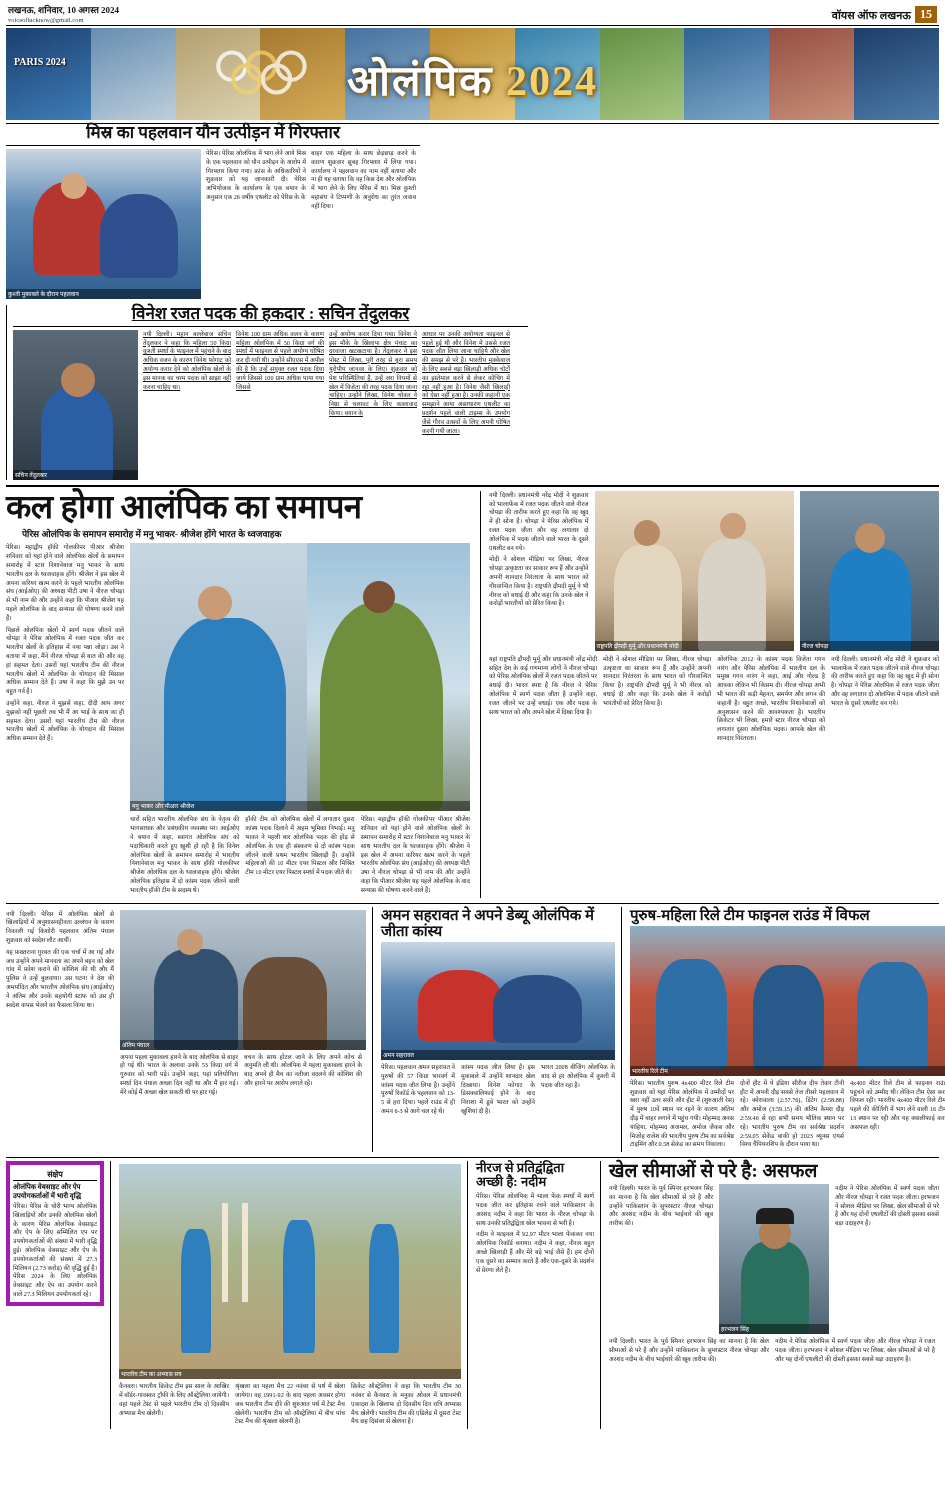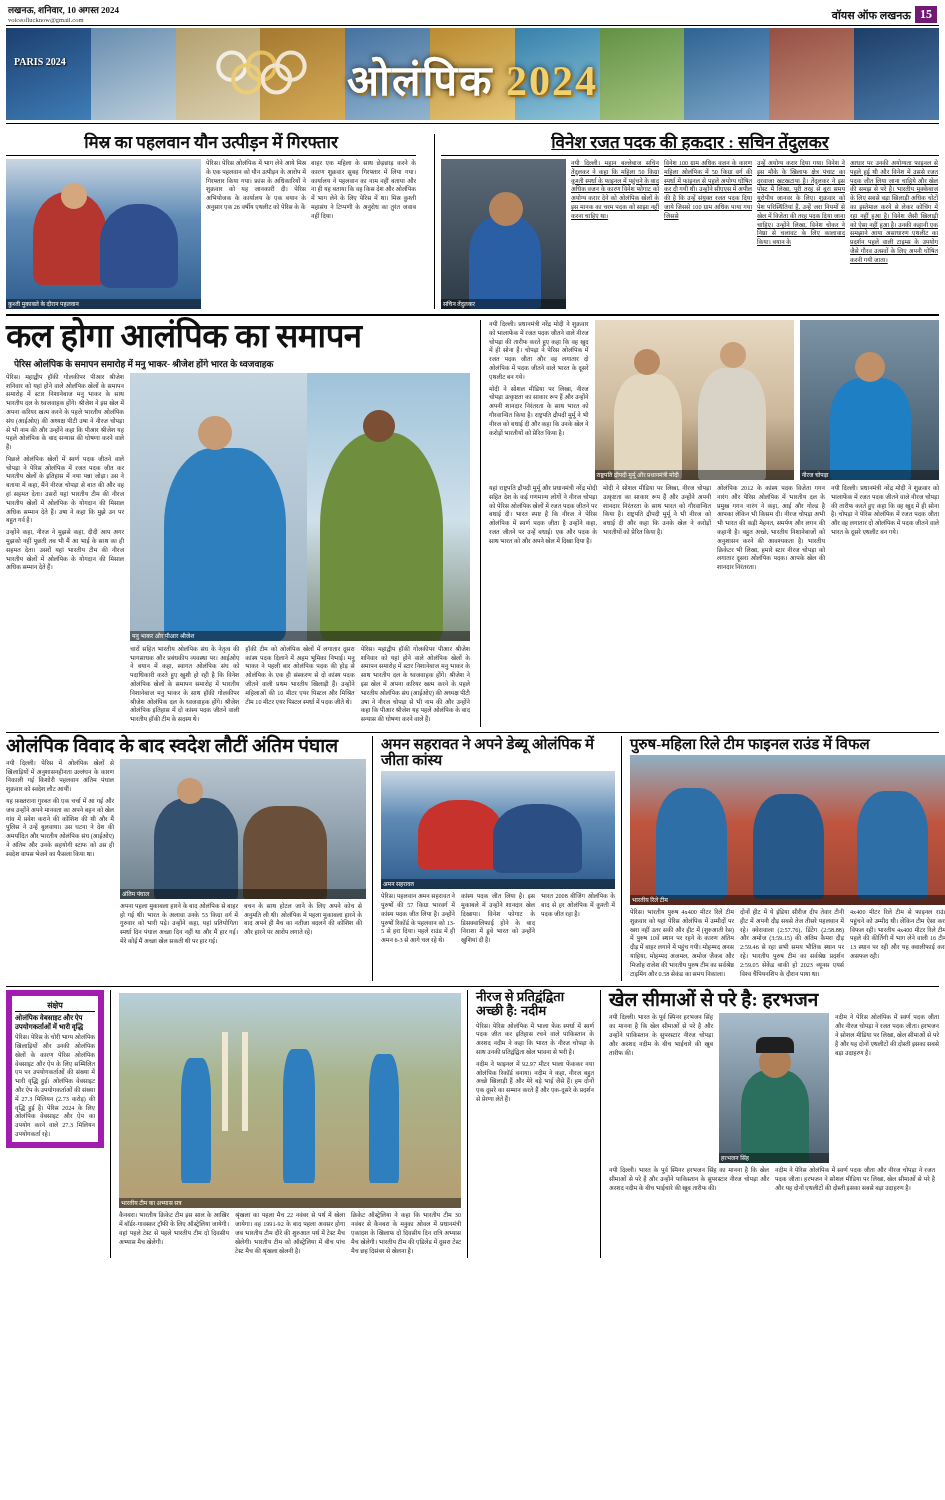--- a/index.html
+++ b/index.html
@@ -6,62 +6,62 @@
   body{width:945px;height:1500px;overflow:hidden;font-family:"Liberation Serif",serif;color:#111;}
   .page{position:relative;width:945px;height:1500px;box-sizing:border-box;padding:4px 6px;}
 
   
   .masthead{display:flex;align-items:center;justify-content:space-between;font-size:8px;padding:1px 2px;border-bottom:1px solid #000;}
   .mast-left{line-height:1.25;}
   .mast-left .date{font-weight:bold;font-size:9px;}
   .mast-left .mail{font-size:6.5px;color:#333;}
   .mast-right{display:flex;align-items:center;gap:4px;}
   .mast-title{font-weight:bold;font-size:11px;}
-  .pageno{background:#701a75;color:#fff;font-weight:bold;font-size:12px;padding:1px 5px;}
+  .pageno{background:#a16207;color:#fff;font-weight:bold;font-size:12px;padding:1px 5px;}
 
   
   .banner{position:relative;height:92px;margin-top:2px;overflow:hidden;
     background:linear-gradient(90deg,#1b3a6b 0%,#2f6aa8 10%,#6fa8cf 22%,#d8c58a 34%,#b9872f 46%,#c9a84c 58%,#7fae46 70%,#2f77b5 82%,#1b3a6b 100%);}
   .banner .tile{position:absolute;top:0;bottom:0;width:9.09%;background-size:cover;opacity:.95;}
   .banner .b-title{position:absolute;left:0;right:0;top:22px;text-align:center;
     font-size:42px;font-weight:bold;color:#fff;letter-spacing:2px;
     text-shadow:0 0 6px rgba(0,0,0,.8),2px 2px 0 #c7922f;}
   .banner .b-year{color:#f2d16b;}
   .banner .rings{position:absolute;left:200px;top:20px;width:120px;height:50px;opacity:.85;}
   .banner .paris{position:absolute;left:8px;top:28px;color:#fff;font-size:10px;font-weight:bold;line-height:1.1;text-shadow:1px 1px 2px #000;}
   .photo{background:#b9c6cf;position:relative;overflow:hidden;}
   .photo .cap{position:absolute;left:0;right:0;bottom:0;background:rgba(0,0,0,.45);color:#fff;font-size:6px;padding:1px 2px;}
   .body{font-size:6.2px;line-height:1.42;text-align:justify;color:#1a1a1a;hyphens:auto;}
   .body p{margin:0 0 3px 0;}
 
   
-  .toprow{display:flex;gap:18px;margin-top:3px;border-top:1px solid #000;padding-top:10px;}
+  .toprow{display:flex;gap:6px;margin-top:3px;border-top:1px solid #000;padding-top:0;flex-direction:column;}
   .top-left{width:414px;}
   .top-right{width:515px;border-left:1px solid #000;padding-left:6px;text-decoration:underline;}
   .t-head{font-size:17px;font-weight:bold;text-align:center;line-height:1.1;padding-bottom:2px;border-bottom:1px solid #000;margin-bottom:3px;}
   .t-body{display:flex;gap:5px;}
 
   
   .lead{display:flex;gap:8px;margin-top:5px;border-top:2px solid #000;padding-top:4px;}
   .lead-left{width:470px;border-right:1px solid #000;padding-right:7px;}
   .lead-right{width:450px;}
   .lead-head{font-size:33px;font-weight:bold;line-height:1.02;letter-spacing:-0.5px;}
   .lead-head2{font-size:30px;font-weight:bold;line-height:1.02;}
-  .lead-sub{font-size:9px;font-weight:bold;margin:3px 8px;color:#111;}
+  .lead-sub{font-size:9px;font-weight:bold;margin:3px 16px;color:#111;}
   .lead-photo{height:268px;}
   .lead-photo2{height:160px;}
 
   
   .sec{border-top:1.5px solid #000;margin-top:5px;padding-top:3px;}
   .sec-head{font-size:19px;font-weight:bold;line-height:1.05;}
   .sec-head-sm{font-size:15px;font-weight:bold;line-height:1.08;}
   .flexrow{display:flex;gap:6px;}
   .vline{border-left:1px solid #000;padding-left:8px;}
 
-  .summary-box{border:6px solid #a21caf;padding:3px;}
+  .summary-box{border:4px solid #a21caf;padding:3px;}
   .summary-title{font-size:8px;font-weight:bold;text-align:center;border-bottom:1px solid #000;padding-bottom:1px;margin-bottom:2px;}
 
   
   .ph-sky{position:absolute;inset:0;background:linear-gradient(180deg,#9fc3da,#cfe0ea 55%,#7f8e7a 100%);}
   .ph-f1{position:absolute;left:12%;bottom:0;width:34%;height:70%;background:#2a6fb0;border-radius:40% 40% 6% 6%;}
   .ph-f2{position:absolute;right:10%;bottom:0;width:32%;height:62%;background:#3b7d3b;border-radius:45% 45% 6% 6%;}
   .ph-head{position:absolute;width:26px;height:26px;border-radius:50%;background:#8a5b3a;}
   .ph-track{position:absolute;inset:0;background:linear-gradient(180deg,#8fb0c4 0%,#c0553f 45%,#9c4634 100%);}
   .ph-mat{position:absolute;inset:0;background:linear-gradient(180deg,#c9d6e2 0%,#5e8ab5 40%,#2f5d8e 100%);}
   .ph-ground{position:absolute;inset:0;background:linear-gradient(180deg,#b7cfdb 0%,#a9b48b 40%,#b79d72 100%);}
@@ -235,21 +235,20 @@
         <div class="body" style="width:108px;">
           <p>नयी दिल्ली। प्रधानमंत्री नरेंद्र मोदी ने शुक्रवार को भालाफेंक में रजत पदक जीतने वाले नीरज चोपड़ा की तारीफ करते हुए कहा कि वह खुद में ही सोना है। चोपड़ा ने पेरिस ओलंपिक में रजत पदक जीता और वह लगातार दो ओलंपिक में पदक जीतने वाले भारत के दूसरे एथलीट बन गये।</p>
         </div>
       </div>
     </div>
   </div>
 
   <div class="sec flexrow">
 
     <div style="width:360px;">
-      <div class="sec-head">ओलंपिक विवाद के बाद स्वदेश लौटीं अंतिम पंघाल</div>
       <div class="flexrow" style="margin-top:3px;">
         <div class="body" style="width:108px;">
           <p>नयी दिल्ली। पेरिस में ओलंपिक खेलों से खिलाड़ियों में अनुशासनहीनता उल्लंघन के कारण निकाली गई किशोरी पहलवान अंतिम पंघाल शुक्रवार को स्वदेश लौट आयीं।</p>
           <p>यह फ़ख्तराना गुरबत की एक चर्चा में आ गई और जब उन्होंने अपने मानवता का अपने बहन को खेल गांव में प्रवेश कराने की कोशिश की थी और मैं पुलिस ने उन्हें बुलवाया। उस घटना ने देश की अमर्यादित और भारतीय ओलंपिक संघ (आईओए) ने अंतिम और उनके सहयोगी स्टाफ को उस ही स्वदेश वापस भेजने का फैसला किया था।</p>
         </div>
         <div style="width:246px;">
           <div class="photo" style="height:140px;">
             <div style="position:absolute;inset:0;background:linear-gradient(180deg,#b9c7d2,#6d7f8c);"></div>
             <div style="position:absolute;left:14%;bottom:0;width:34%;height:72%;background:#33506e;border-radius:38% 38% 4% 4%;"></div>
             <div style="position:absolute;right:16%;bottom:0;width:34%;height:66%;background:#6a4f3a;border-radius:38% 38% 4% 4%;"></div>
@@ -347,21 +346,21 @@
 
     <div class="vline" style="width:130px;">
       <div class="sec-head-sm" style="font-size:13px;">नीरज से प्रतिद्वंद्विता अच्छी है: नदीम</div>
       <div class="body" style="margin-top:3px;">
         <p>पेरिस। पेरिस ओलंपिक में भाला फेंक स्पर्धा में स्वर्ण पदक जीत कर इतिहास रचने वाले पाकिस्तान के अरशद नदीम ने कहा कि भारत के नीरज चोपड़ा के साथ उनकी प्रतिद्वंद्विता खेल भावना से भरी है।</p>
         <p>नदीम ने फाइनल में 92.97 मीटर भाला फेंककर नया ओलंपिक रिकॉर्ड बनाया। नदीम ने कहा, नीरज बहुत अच्छे खिलाड़ी हैं और मेरे बड़े भाई जैसे हैं। हम दोनों एक दूसरे का सम्मान करते हैं और एक-दूसरे के प्रदर्शन से प्रेरणा लेते हैं।</p>
       </div>
     </div>
 
     <div class="vline" style="width:330px;">
-      <div class="sec-head">खेल सीमाओं से परे है: हरभजन</div>
+      <div class="sec-head">खेल सीमाओं से परे है: असफल</div>
       <div class="flexrow" style="margin-top:3px;">
         <div class="body" style="width:104px;">
           <p>नयी दिल्ली। भारत के पूर्व स्पिनर हरभजन सिंह का मानना है कि खेल सीमाओं से परे है और उन्होंने पाकिस्तान के सुपरस्टार नीरज चोपड़ा और अरशद नदीम के बीच भाईचारे की खूब तारीफ की।</p>
         </div>
         <div style="width:110px;">
           <div class="photo" style="height:150px;">
             <div style="position:absolute;inset:0;background:linear-gradient(180deg,#a9bccb,#4f6271);"></div>
             <div style="position:absolute;left:20%;bottom:0;width:62%;height:62%;background:#2b6f5e;border-radius:38% 38% 4% 4%;"></div>
             <div class="ph-head" style="left:36%;top:22%;width:32px;height:32px;background:#b07f55;"></div>
             <div style="position:absolute;left:34%;top:16%;width:38px;height:16px;background:#1f1f1f;border-radius:8px 8px 0 0;"></div>

